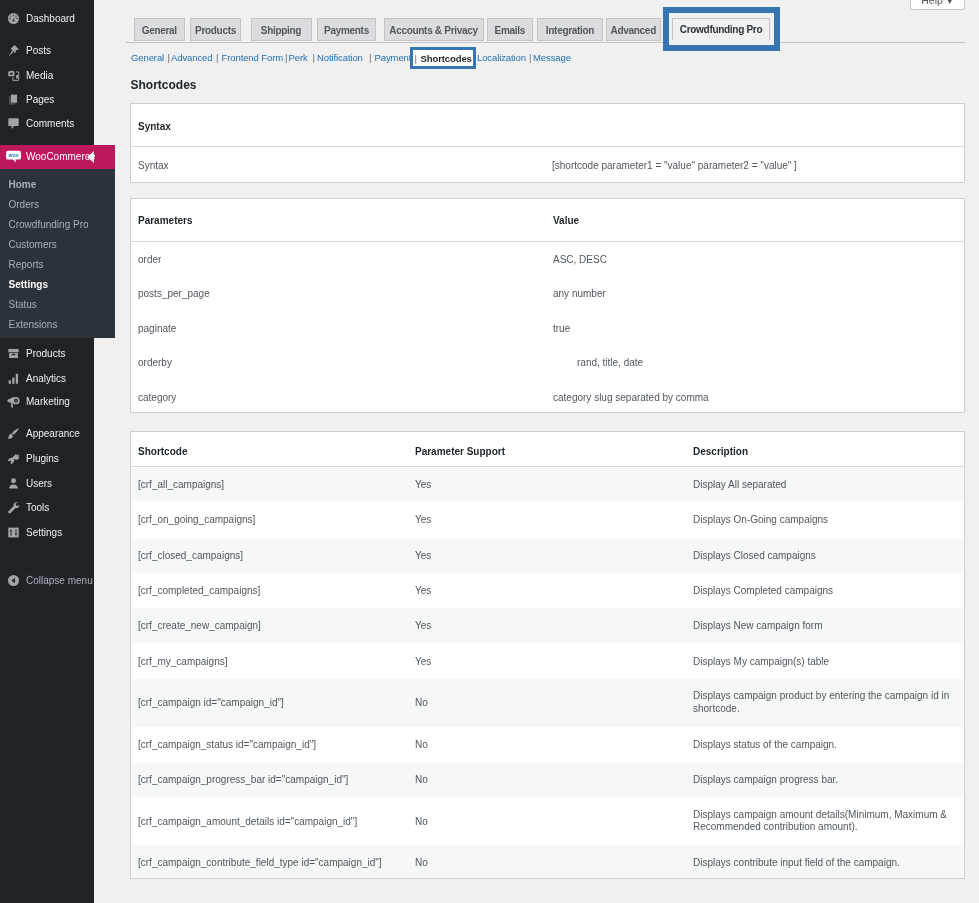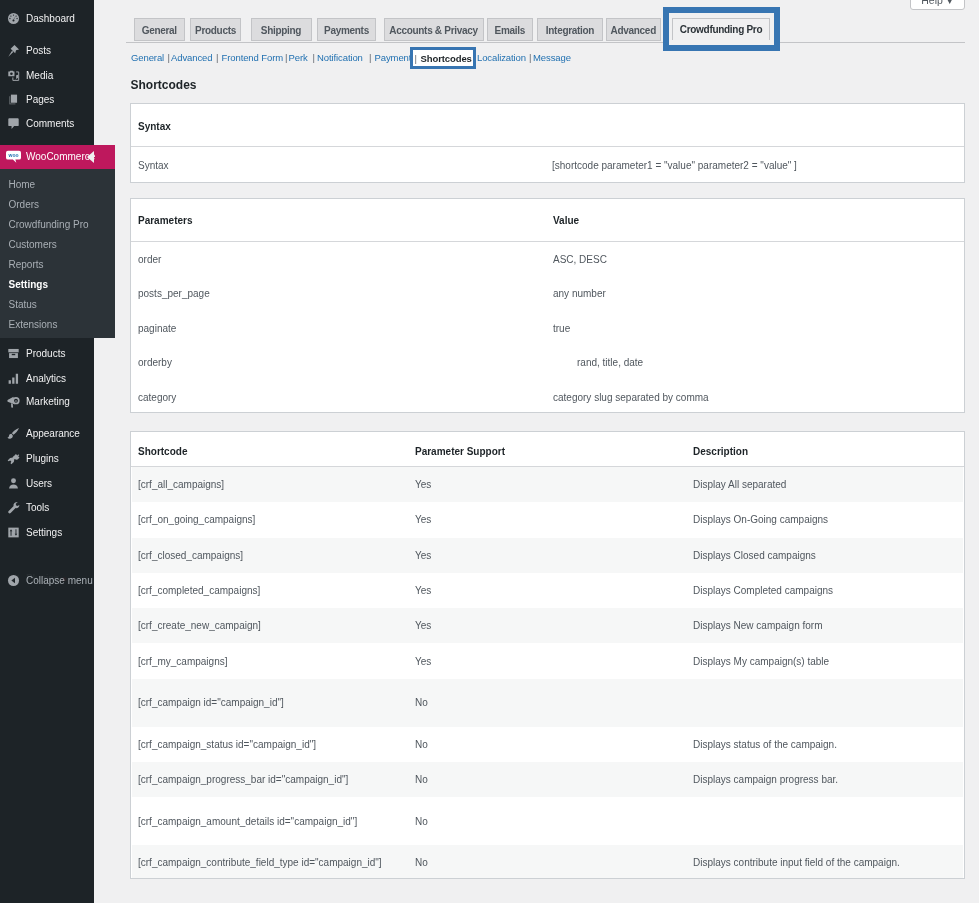--- a/index.html
+++ b/index.html
@@ -135,21 +135,21 @@
       <span class="lb">Collapse menu</span>
     </div>
 <div id="woorow">
       <svg style="position:absolute;left:6px;top:5px" width="15" height="14" viewBox="0 0 24 22">
         <path fill="#fff" d="M3 1h18a3 3 0 0 1 3 3v8a3 3 0 0 1-3 3h-6l1.5 5-5.5-5H3a3 3 0 0 1-3-3V4a3 3 0 0 1 3-3z"></path>
         <text x="12" y="11" font-size="8" font-weight="bold" fill="#2271b1" text-anchor="middle" font-family="Liberation Sans,sans-serif">woo</text>
       </svg>
       <span style="position:absolute;left:26px">WooCommerce</span>
     </div>
 <div id="wooarrow"></div>
-<div class="smi" style="top:175px;">Home</div>
+<div class="smi" style="top:175px;font-weight:bold;">Home</div>
 <div class="smi" style="top:195px;">Orders</div>
 <div class="smi" style="top:215px;">Crowdfunding Pro</div>
 <div class="smi" style="top:235px;">Customers</div>
 <div class="smi" style="top:255px;">Reports</div>
 <div class="smi" style="top:275px;font-weight:bold;color:#fff;">Settings</div>
 <div class="smi" style="top:295px;">Status</div>
 <div class="smi" style="top:315px;">Extensions</div>
 <div class="mi" style="top:567px;opacity:0.05">
       <svg width="13" height="13" viewBox="0 0 20 20">
         <path fill="#a0a5aa" d="M12.2 4.8l1.6-1.6 2 2L17.4 3.6 18.8 5 17.2 6.6l2 2-1.6 1.6a4 4 0 0 1-5.6.4l-1.2 1.2c.6 1.8-.2 3.4-1.6 4.8l-2.4 2.2-1.4-1.4 1.2-2.6-1.6-1.6-2.6 1.2L1 13l2.2-2.4c1.4-1.4 3-2.2 4.8-1.6l1.2-1.2a4 4 0 0 1 3-2.9z"></path>
@@ -232,25 +232,27 @@
 <div class="stripe" style="top:176.2px;height:35.3px"></div>
 <div class="cell" style="left:7px;top:187.3px">[crf_create_new_campaign]</div>
 <div class="cell" style="left:284px;top:187.3px">Yes</div>
 <div class="cell" style="left:562px;top:187.3px">Displays New campaign form</div>
 <div class="cell" style="left:7px;top:222.7px">[crf_my_campaigns]</div>
 <div class="cell" style="left:284px;top:222.7px">Yes</div>
 <div class="cell" style="left:562px;top:222.7px">Displays My campaign(s) table</div>
 <div class="stripe" style="top:246.8px;height:47.8px"></div>
 <div class="cell" style="left:7px;top:264.2px">[crf_campaign id="campaign_id"]</div>
 <div class="cell" style="left:284px;top:264.2px">No</div>
+<div class="wcell" style="left:562px;top:258.1px;width:258px">Displays campaign product by entering the campaign id in shortcode.</div>
 <div class="cell" style="left:7px;top:305.8px">[crf_campaign_status id="campaign_id"]</div>
 <div class="cell" style="left:284px;top:305.8px">No</div>
 <div class="cell" style="left:562px;top:305.8px">Displays status of the campaign.</div>
 <div class="stripe" style="top:329.9px;height:35.3px"></div>
 <div class="cell" style="left:7px;top:341.1px">[crf_campaign_progress_bar id="campaign_id"]</div>
 <div class="cell" style="left:284px;top:341.1px">No</div>
 <div class="cell" style="left:562px;top:341.1px">Displays campaign progress bar.</div>
 <div class="cell" style="left:7px;top:382.6px">[crf_campaign_amount_details id="campaign_id"]</div>
 <div class="cell" style="left:284px;top:382.6px">No</div>
+<div class="wcell" style="left:562px;top:376.5px;width:258px">Displays campaign amount details(Minimum, Maximum &amp; Recommended contribution amount).</div>
 <div class="stripe" style="top:413.0px;height:35.3px"></div>
 <div class="cell" style="left:7px;top:424.2px">[crf_campaign_contribute_field_type id="campaign_id"]</div>
 <div class="cell" style="left:284px;top:424.2px">No</div>
 <div class="cell" style="left:562px;top:424.2px">Displays contribute input field of the campaign.</div>
 </div>
 </body></html>

